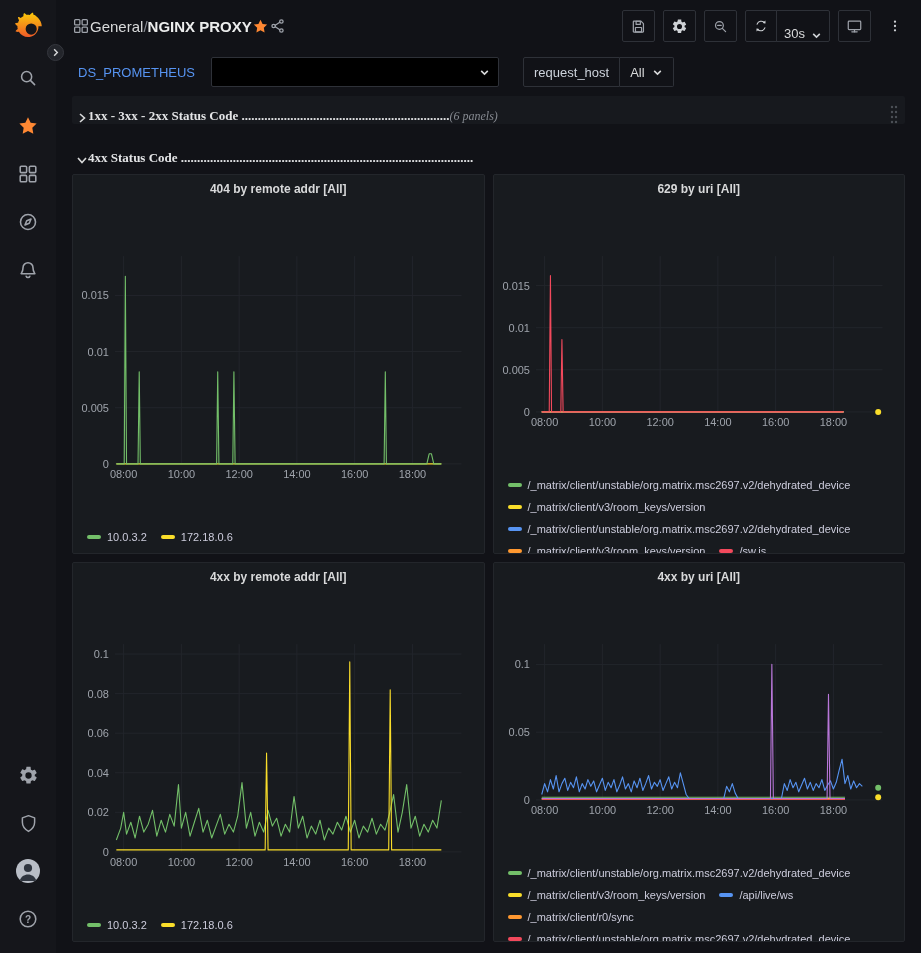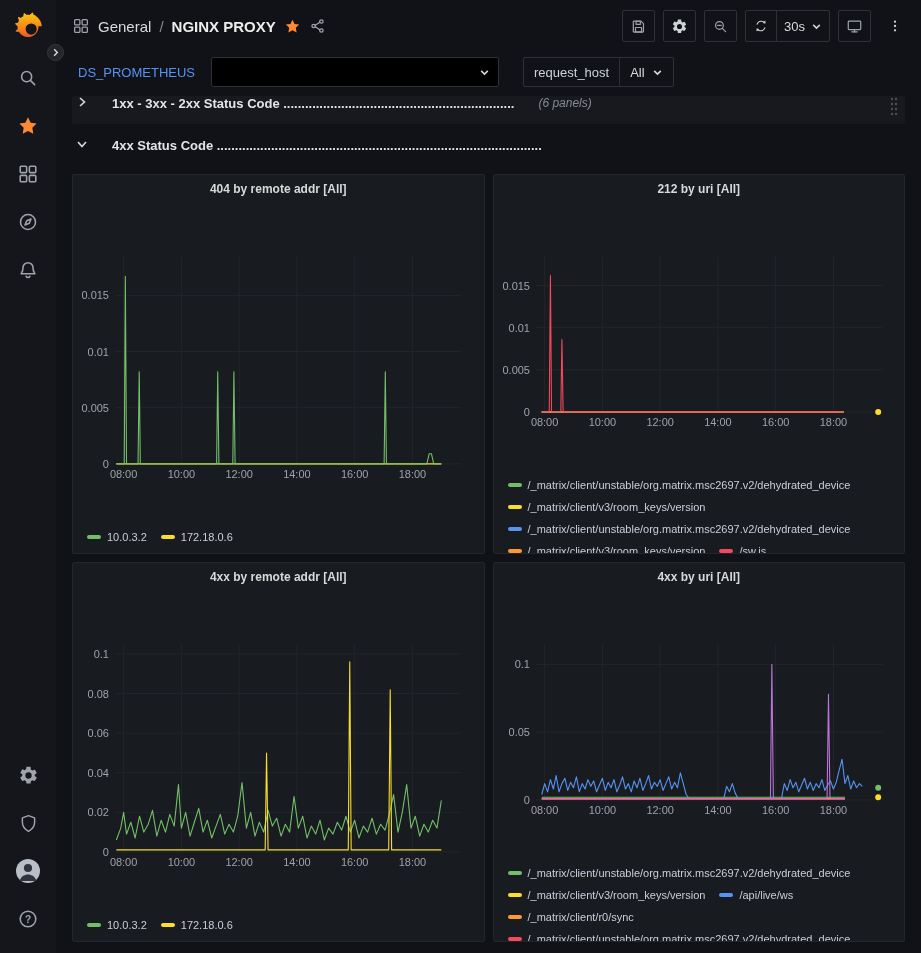--- a/index.html
+++ b/index.html
@@ -10,42 +10,42 @@
   .sidebar { position:absolute; left:0; top:0; width:56px; height:100%; background:#15161b; display:flex; flex-direction:column; align-items:center; padding:8px 0 6px; z-index:5; }
   .sb-logo { width:40px; height:40px; display:flex; align-items:center; justify-content:center; margin-bottom:10px; cursor:pointer; }
   .sb-btn { width:40px; height:40px; display:flex; align-items:center; justify-content:center; border-radius:2px; margin-bottom:8px; cursor:pointer; }
   .sb-spacer { flex:1; }
   .sb-expand { position:absolute; left:47px; top:44px; width:17px; height:17px; background:#23252b; border:1px solid #35373e; border-radius:50%; display:flex; align-items:center; justify-content:center; z-index:9; cursor:pointer; }
   .icon-stroke { stroke:#9fa3ab; stroke-width:1.7; fill:none; stroke-linecap:round; stroke-linejoin:round; }
   .icon-fill { fill:#9fa3ab; }
 
   
   .topbar { position:absolute; left:56px; top:0; right:0; height:52px; display:flex; align-items:center; padding:0 10px 0 16px; }
-  .crumbs { display:flex; align-items:center; gap:8px; font-size:15px; }
+  .crumbs { display:flex; align-items:center; gap:0; font-size:15px; }
   .crumb-section { color:#d8d9da; cursor:pointer; }
   .crumb-sep { color:#868a91; }
   .crumb-title { color:#eceded; font-weight:600; }
   .tb-right { margin-left:auto; display:flex; align-items:center; gap:8px; }
   .tb-btn { height:32px; min-width:32px; display:flex; align-items:center; justify-content:center; gap:6px; border:1px solid #2e3138; border-radius:2px; background:transparent; color:#d8d9da; font-size:13px; padding:0 7px; cursor:pointer; white-space:nowrap; }
   .tb-btn.noborder { border:none; padding:0 4px; }
   .tb-group { display:flex; }
   .tb-group .tb-btn:first-child { border-radius:2px 0 0 2px; }
-  .tb-group .tb-btn:last-child { border-radius:0 2px 2px 0; margin-left:-1px; }
+  .tb-group .tb-btn:last-child { border-radius:0 2px 2px 0; margin-left:-1px;align-items:flex-end; }
 
   
   .submenu { position:absolute; left:56px; top:52px; right:0; height:40px; display:flex; align-items:center; gap:10px; padding:0 16px; }
   .var-label-link { color:#5794f2; font-size:13px; font-weight:500; padding:4px 6px; cursor:pointer; }
   .var-select-redacted { width:288px; height:30px; background:#000; border:1px solid #2e3138; border-radius:2px; display:flex; align-items:center; justify-content:flex-end; padding:0 8px; cursor:pointer; }
   .var-pill { display:flex; margin-left:14px; }
   .var-pill-label { height:30px; display:flex; align-items:center; padding:0 10px; border:1px solid #2e3138; border-radius:2px 0 0 2px; font-size:13px; color:#cdd3dc; cursor:pointer; }
   .var-pill-value { height:30px; display:flex; align-items:center; gap:7px; padding:0 10px; border:1px solid #2e3138; border-left:none; border-radius:0 2px 2px 0; font-size:13px; color:#d8d9da; cursor:pointer; }
 
   
   .content { position:absolute; left:56px; top:92px; right:0; bottom:0; padding:4px 16px 0; overflow:hidden; }
-  .row-header { height:28px; display:flex; align-items:flex-start; gap:24px; font-size:13px; cursor:pointer; border-radius:2px; padding:0 6px 0 4px; }
+  .row-header { height:28px; display:flex; align-items:flex-end; gap:0; font-size:13px; cursor:pointer; border-radius:2px; padding:0 6px 0 4px;font-family:Liberation Serif, serif; }
   .row-header.collapsed { background:#17191e; }
   .row-title { font-weight:700; color:#e3e4e6; white-space:nowrap; overflow:hidden; }
   .row-count { font-size:12px; font-style:italic; color:#868a91; white-space:nowrap; }
   .row-count:empty { display:none; }
   .row-handle { margin-left:auto; opacity:.85; cursor:grab; display:flex; }
   .rh-1 { margin-bottom:14px; }
   .rh-4xx { margin-bottom:8px; background:transparent; }
   .rh-5 { margin-top:12px; margin-bottom:8px; }
   .chev { display:flex; }
 
@@ -316,21 +316,21 @@
               <span>10.0.3.2</span>
             </span>
             <span class="legend-item">
               <i style="background: rgb(250, 222, 42);"></i>
               <span>172.18.0.6</span>
             </span>
           </div>
       </section>
 
       <section class="panel">
-        <div class="panel-title">212 by uri [All]</div>
+        <div class="panel-title">629 by uri [All]</div>
         <div class="chart-wrap">
             <svg viewBox="0 0 399 182">
               <line x1="46.675" y1="8" x2="46.675" y2="164" stroke="#22252b" stroke-width="1"></line>
               <text x="46.675" y="178" text-anchor="middle" font-size="11" fill="#9ea3ab">08:00</text>
               <line x1="104.50833333333333" y1="8" x2="104.50833333333333" y2="164" stroke="#22252b" stroke-width="1"></line>
               <text x="104.50833333333333" y="178" text-anchor="middle" font-size="11" fill="#9ea3ab">10:00</text>
               <line x1="162.34166666666667" y1="8" x2="162.34166666666667" y2="164" stroke="#22252b" stroke-width="1"></line>
               <text x="162.34166666666667" y="178" text-anchor="middle" font-size="11" fill="#9ea3ab">12:00</text>
               <line x1="220.175" y1="8" x2="220.175" y2="164" stroke="#22252b" stroke-width="1"></line>
               <text x="220.175" y="178" text-anchor="middle" font-size="11" fill="#9ea3ab">14:00</text>

